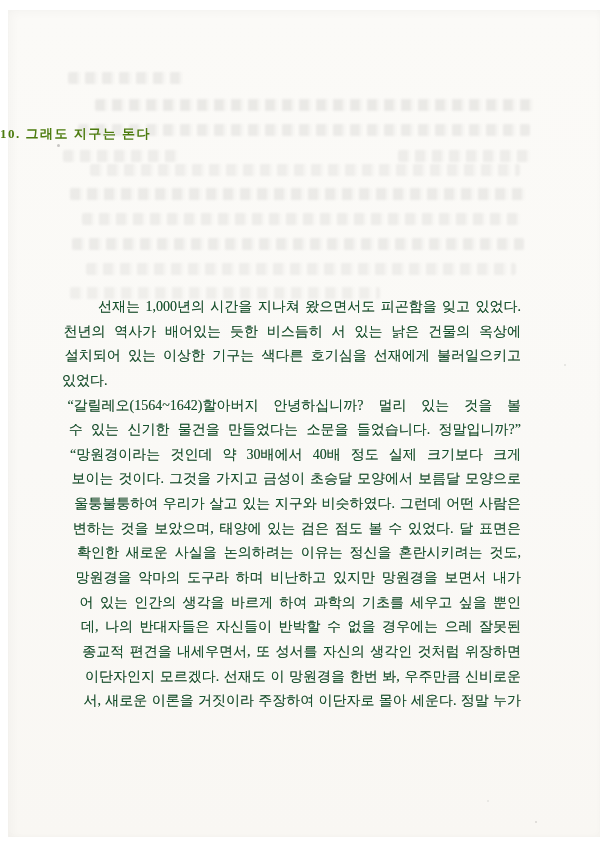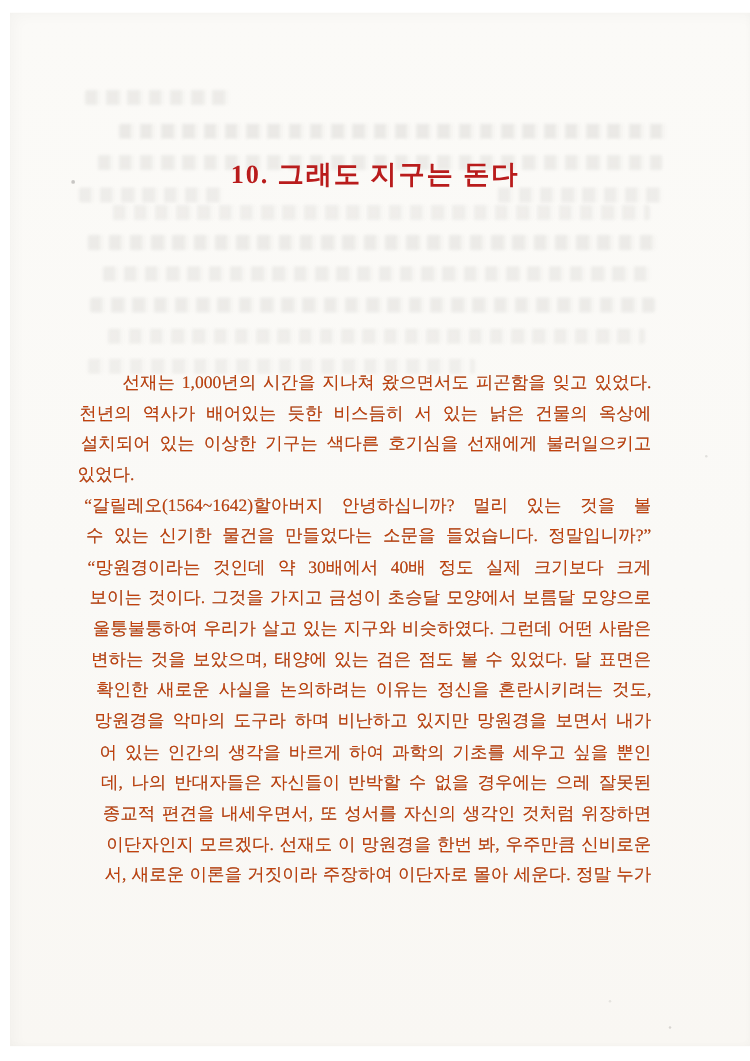--- a/index.html
+++ b/index.html
@@ -12,28 +12,28 @@
   }
   
   .paper{
     position:absolute;left:8px;top:10px;width:592px;height:827px;
     background:linear-gradient(180deg,#fbfaf7 0%,#faf9f6 55%,#f9f7f3 100%);
     box-shadow:inset 4px 3px 10px rgba(0,0,0,0.028), inset -1px -1px 6px rgba(0,0,0,0.015);
   }
   
   .chapter-title{
     position:absolute;left:0;right:0;top:125px;
-    text-align:center;
-    font-size:21px;font-weight:bold;letter-spacing:1.5px;
-    color:#b91c1c;
+    text-align:left;
+    font-size:13px;font-weight:bold;letter-spacing:1.5px;
+    color:#4d7c0f;
   }
   
   .bodytext{
     position:absolute;left:62px;top:295px;width:459px;
-    color:#c2410c;
+    color:#14532d;
     font-size:14px;
   }
   .line{
     height:24.65px;line-height:24.65px;
     text-align:justify;text-align-last:justify;
     overflow:hidden;
     text-shadow:0 0 0.4px rgba(74,69,64,0.55);
   }
   .line.para-end{text-align-last:left;}
   .line.first-indent{text-indent:36px;}

